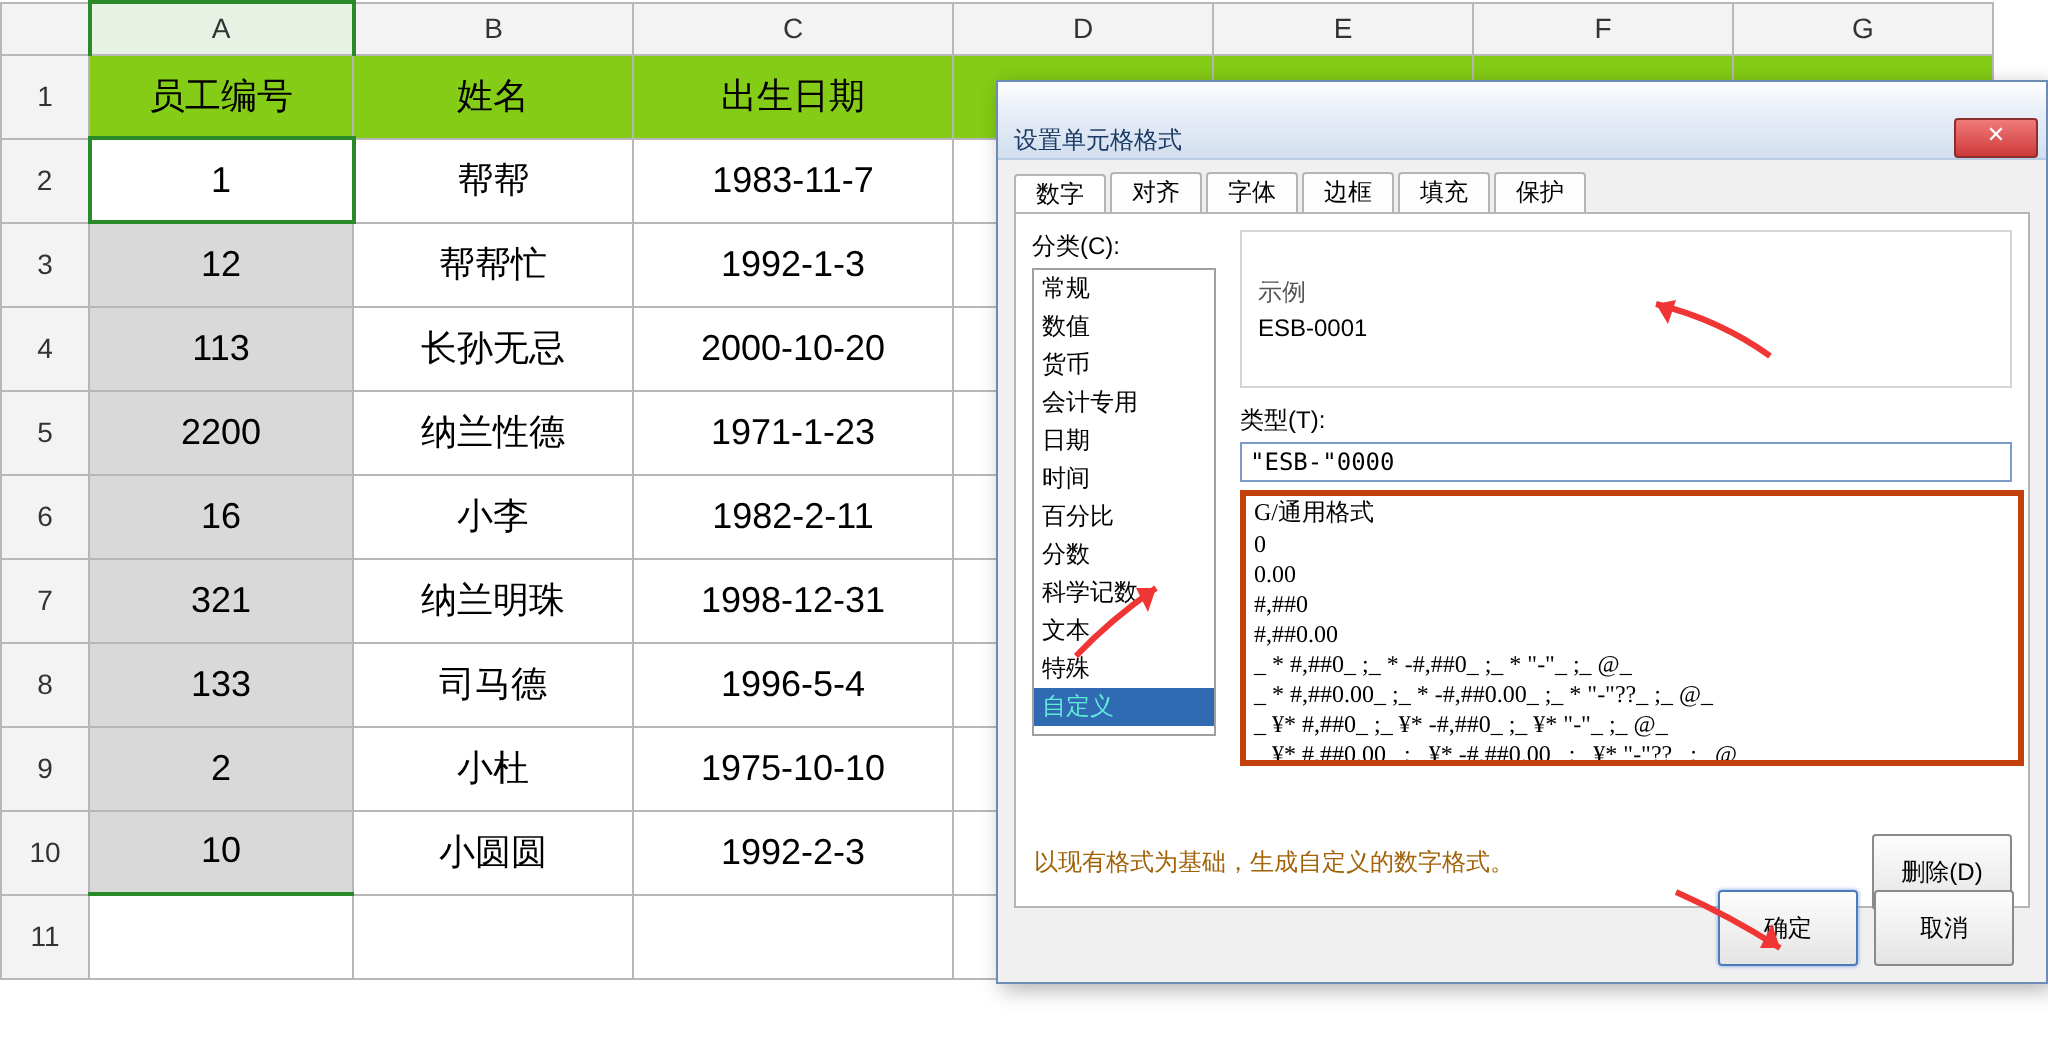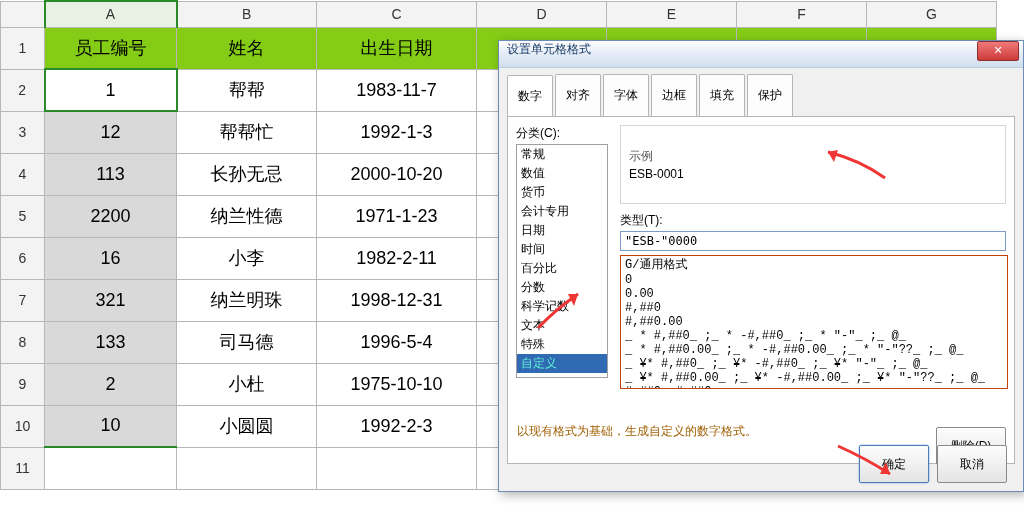--- a/index.html
+++ b/index.html
@@ -12,37 +12,37 @@
   .sheet .sel-col{background:#e8f2e4;border-top:2px solid #2a8a2a;border-left:2px solid #2a8a2a;border-right:2px solid #2a8a2a}
   .sheet .colA{width:132px}
   .sheet .colB{width:140px}
   .sheet .colC{width:160px}
   .sheet .colD,.sheet .colE,.sheet .colF,.sheet .colG{width:130px}
   .shaded-sel{background:#d9d9d9;border-left:2px solid #2a8a2a;border-right:2px solid #2a8a2a}
   .active-cell{background:#fff;border:2px solid #2a8a2a !important}
   .hdr-row td{background:#84cc16}
   
   .dlg{position:absolute;left:498px;top:40px;width:524px;height:450px;border:1px solid #6c8bb5;box-shadow:3px 3px 10px rgba(0,0,0,.3);background:#f0f0f0;font-size:12px}
-  .dlg-titlebar{height:26px;background:linear-gradient(#fdfefe,#e6edf7 45%,#d2deee);border-bottom:1px solid #b9cde4;display:flex;align-items:flex-start;padding:0 4px 0 8px;color:#1a3b66}
+  .dlg-titlebar{height:26px;background:linear-gradient(#fdfefe,#e6edf7 45%,#d2deee);border-bottom:1px solid #b9cde4;display:flex;align-items:flex-end;padding:12px 4px 0 8px;color:#1a3b66}
   .dlg-title{flex:1}
   .dlg-close{width:40px;height:18px;border:1px solid #8a2e2e;border-radius:2px;background:linear-gradient(#f07a7a,#cf3a3a);color:#fff;text-align:center;font-size:11px;line-height:16px;cursor:pointer}
   .dlg-tabs{display:flex;padding:6px 8px 0 8px;gap:2px}
-  .tab{padding:12px 10px;border:1px solid #b5b5b5;border-bottom:none;background:#fdfdfd;border-radius:2px 2px 0 0;cursor:pointer}
+  .tab{padding:1px 10px;border:1px solid #b5b5b5;border-bottom:none;background:#fdfdfd;border-radius:2px 2px 0 0;cursor:pointer}
   .tab.active{background:#fff;position:relative;top:1px}
   .dlg-body{border:1px solid #b5b5b5;margin:0 8px 8px 8px;background:#fff;padding:8px;position:relative;height:330px}
   .cat-label{margin-bottom:2px}
   .cat-list{width:90px;height:232px;border:1px solid #a0a0a0;overflow-y:scroll;background:#fff}
   .cat-list .item{padding:1px 4px;cursor:pointer;white-space:nowrap}
   .cat-list .item.sel{background:#2f6ab3;color:#5eead4}
   .right-pane{position:absolute;left:112px;top:8px;right:8px}
   .example-box{border:1px solid #d5d5d5;padding:22px 8px;margin-bottom:8px}
   .example-title{color:#555;margin-bottom:2px}
   .type-label{margin-bottom:2px}
   .type-input{width:100%;box-sizing:border-box;border:1px solid #7a9cc6;background:#fff;padding:2px 4px;font-family:Consolas,monospace;font-size:12px}
-  .fmt-list{width:100%;height:132px;border:1px solid #c2410c;margin-top:4px;overflow-y:scroll;font-family:Liberation Mono, monospace;font-size:12px}
+  .fmt-list{width:100%;height:132px;border:3px solid #c2410c;margin-top:4px;overflow-y:scroll;font-family:Liberation Serif, serif;font-size:12px}
   .fmt-list .fi{padding:0 4px;white-space:pre;cursor:pointer}
   .del-btn{position:absolute;right:8px;top:310px}
   .desc{position:absolute;left:18px;top:382px;color:#a16207}
   .dlg-footer{position:absolute;bottom:8px;right:16px;display:flex;gap:8px}
   .btn{min-width:70px;height:38px;border:1px solid #8a8a8a;background:linear-gradient(#fdfdfd,#e4e4e4);border-radius:2px;font-size:12px;cursor:pointer}
   .btn.primary{border:1px solid #4d7bb8;box-shadow:0 0 2px #6fa1de}
   
   .arrow{position:absolute;pointer-events:none}
   .arrow svg{overflow:visible}
   .arrow path{stroke:#f03535;stroke-width:3;fill:none}

